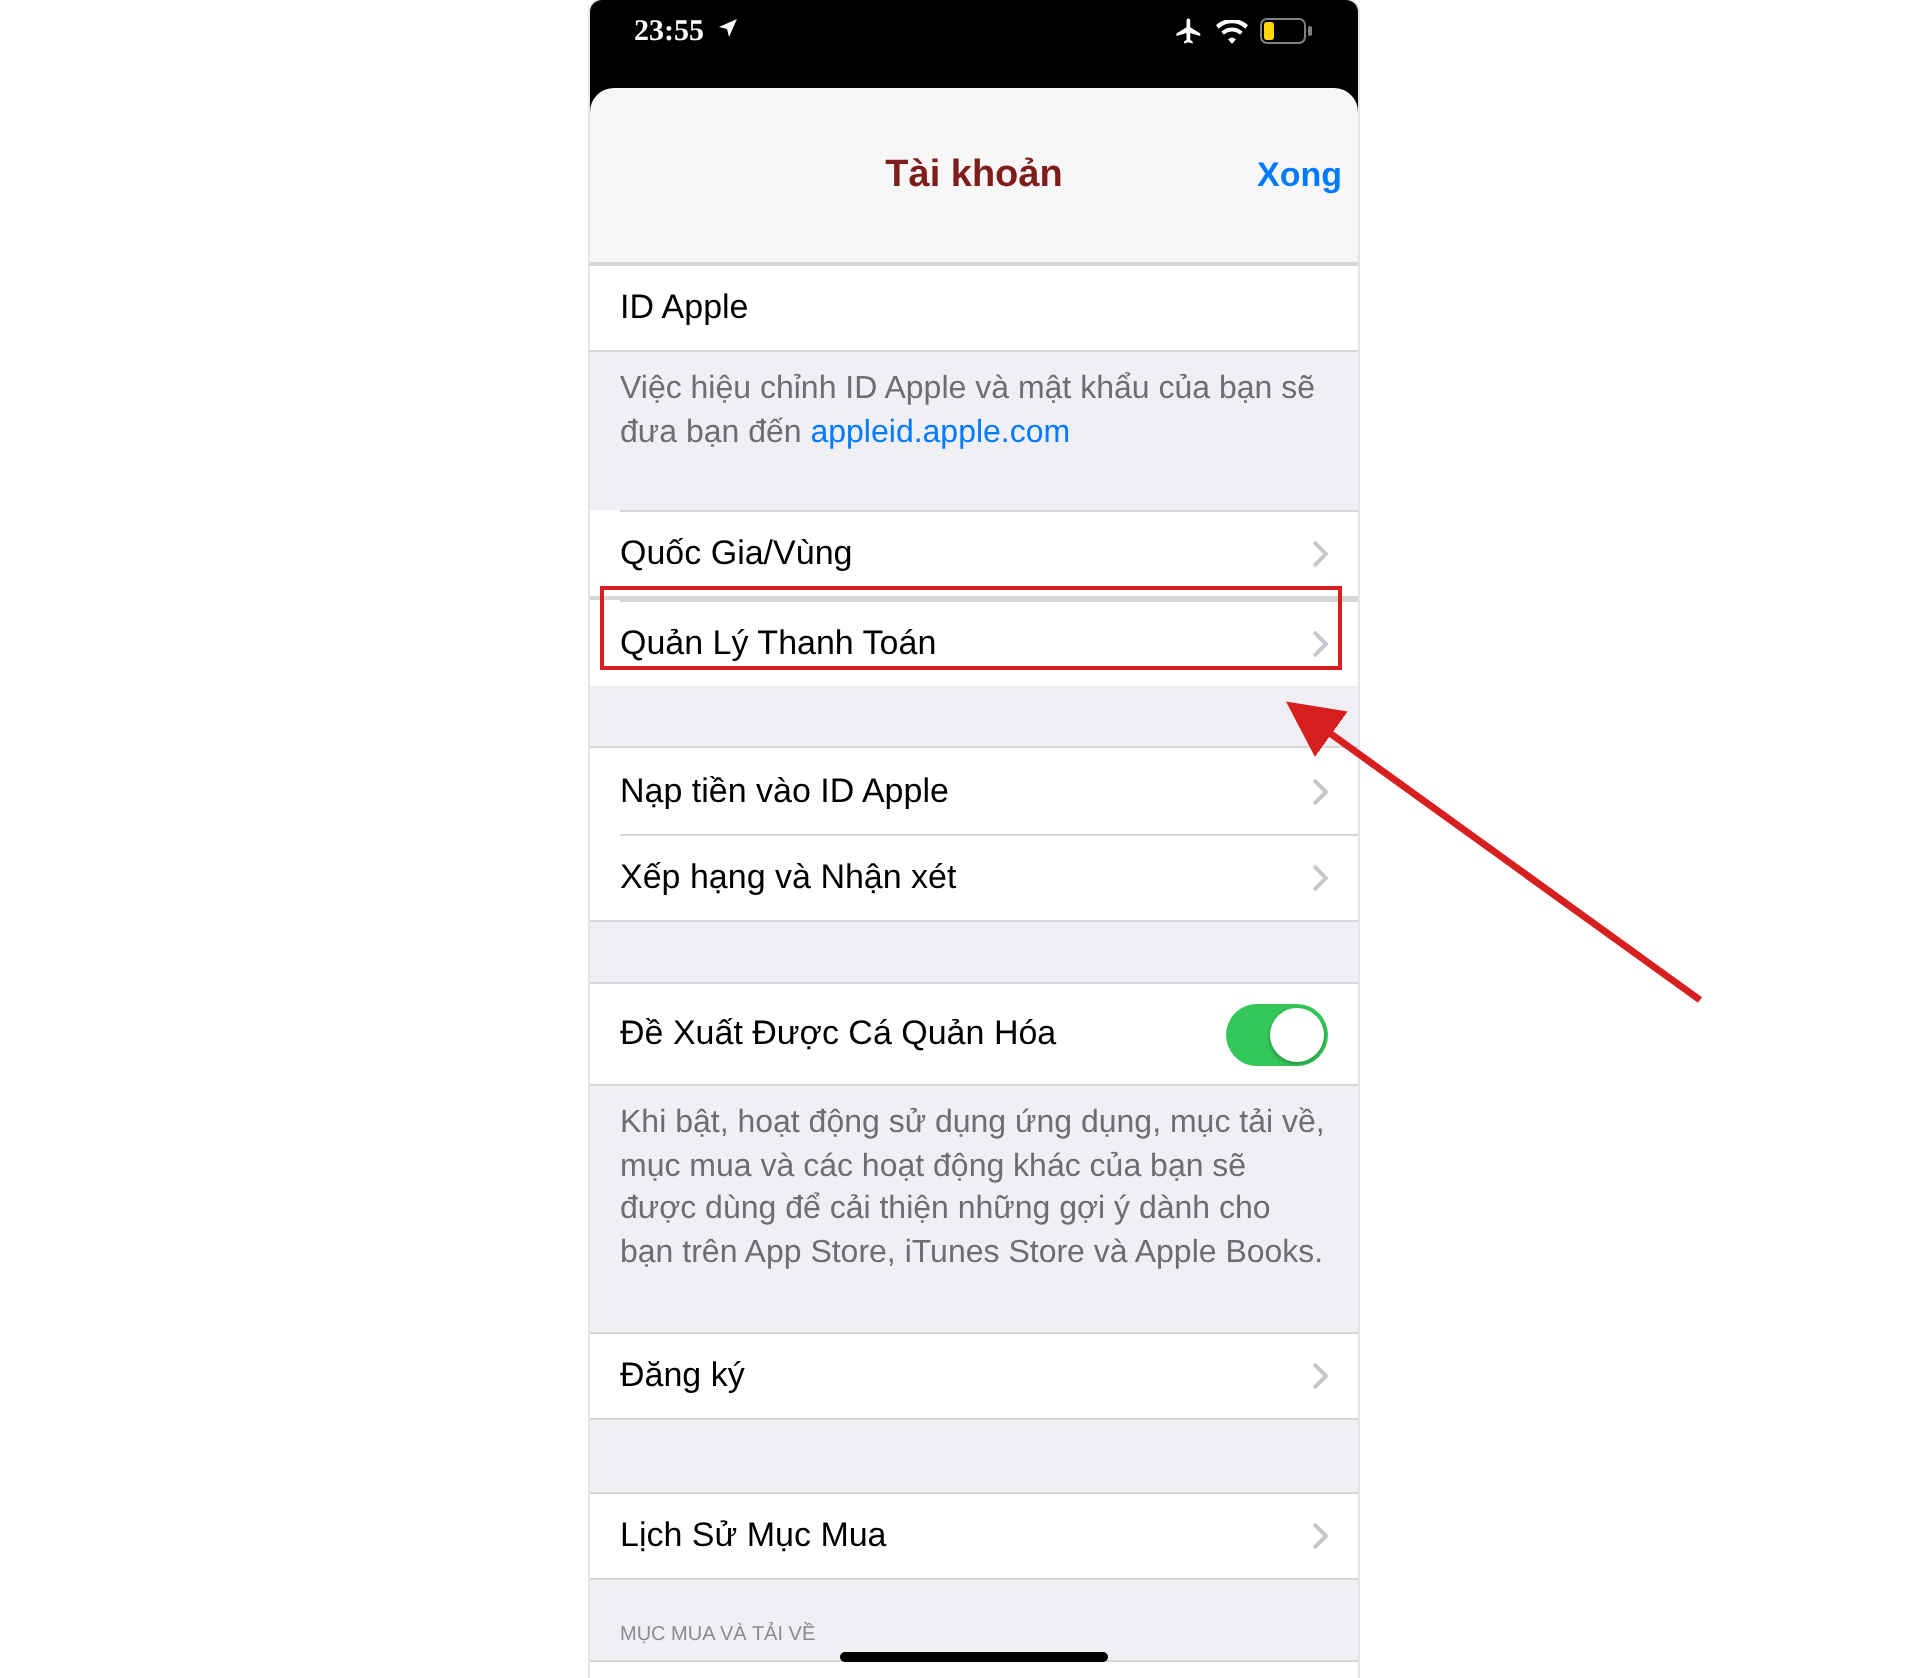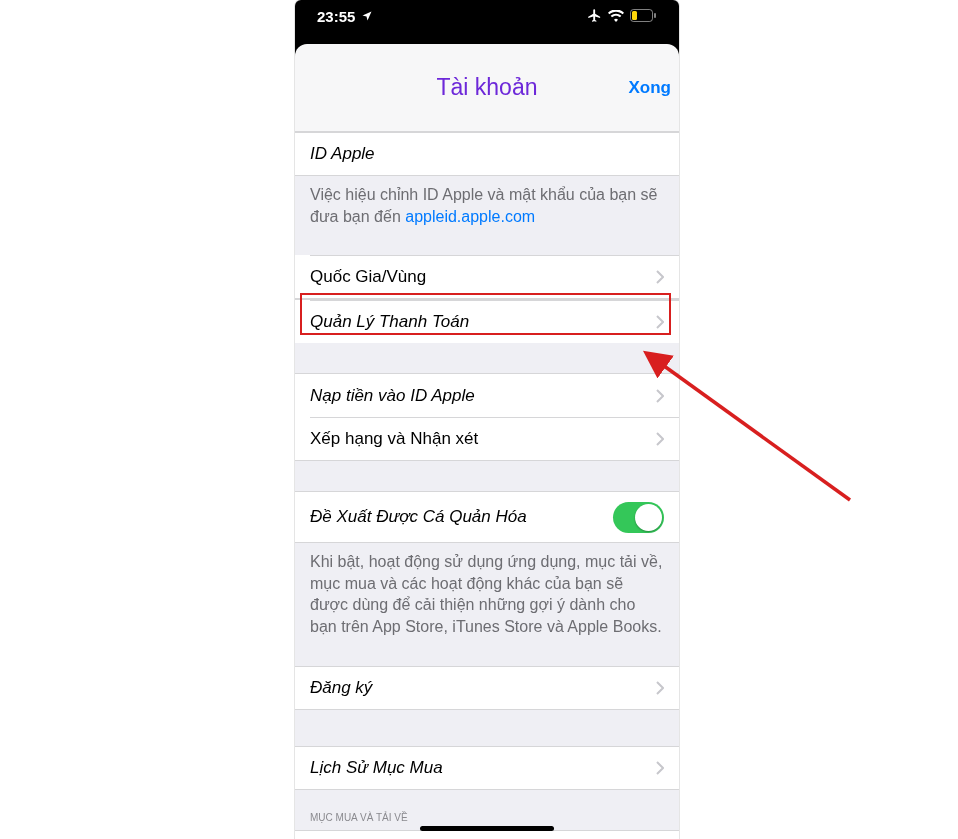--- a/index.html
+++ b/index.html
@@ -25,40 +25,40 @@
     background: #000000;
     color: #ffffff;
     height: 60px;
     padding: 8px 22px 0 22px;
     display: flex;
     justify-content: space-between;
     align-items: flex-start;
     font-size: 15px;
     font-weight: 600;
   }
-  .status-left { display: flex; align-items: flex-start; gap: 6px; }
+  .status-left { display: flex; align-items: flex-start; gap: 6px; font-family: Liberation Serif, serif; }
   .status-right { display: flex; align-items: center; gap: 6px; }
   .status-right svg { display: block; }
 
   .nav-bar {
     background: #f7f7f8;
     height: 88px;
     border-top-left-radius: 12px;
     border-top-right-radius: 12px;
     position: relative;
     margin-top: -16px;
     border-bottom: 0.5px solid #d6d6d8;
     display: flex;
     align-items: center;
     justify-content: center;
   }
   .nav-title {
-    font-size: 23px;
-    font-weight: 400;
-    color: #6d28d9;
+    font-size: 19px;
+    font-weight: 700;
+    color: #7f1d1d;
   }
   .nav-done {
     position: absolute;
     right: 8px;
     top: 50%;
     transform: translateY(-50%);
     color: #007aff;
     font-size: 17px;
     font-weight: 600;
   }
@@ -76,21 +76,21 @@
   .row + .row::before,
   .row.sep-top::before {
     content: "";
     position: absolute;
     left: 15px;
     right: 0;
     top: 0;
     height: 0.5px;
     background: #d6d6d8;
   }
-  .row.first-in-group { border-top: 0.5px solid #d6d6d8; font-style: italic; }
+  .row.first-in-group { border-top: 0.5px solid #d6d6d8; }
   .row.last-in-group { border-bottom: 0.5px solid #d6d6d8; }
   .row-label {
     flex: 1;
     font-size: 17px;
     color: #000000;
   }
   .chevron {
     color: #c7c7cc;
   }
   .chevron svg { display: block; }

